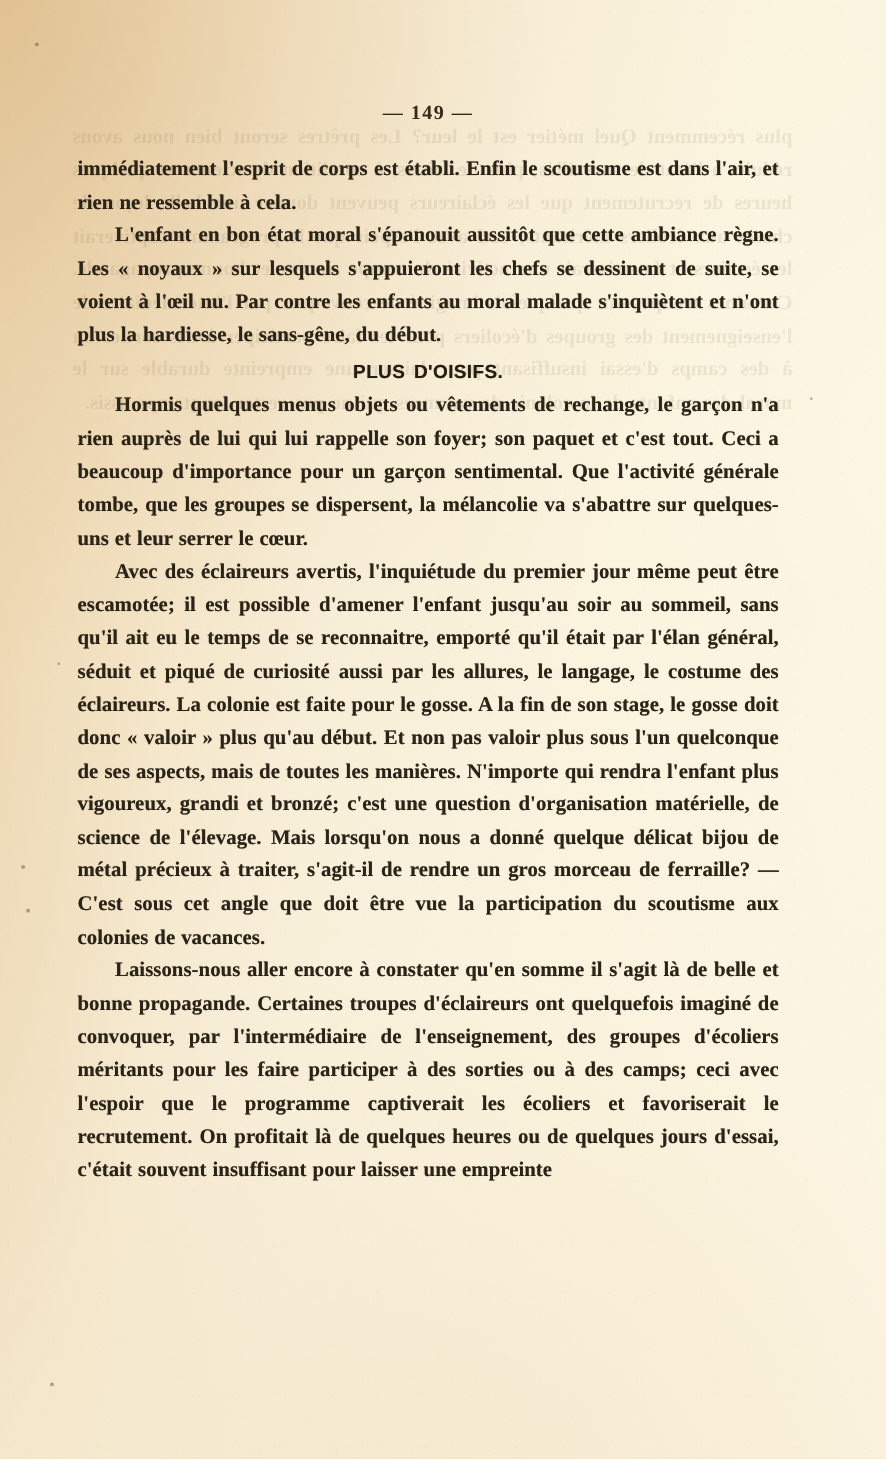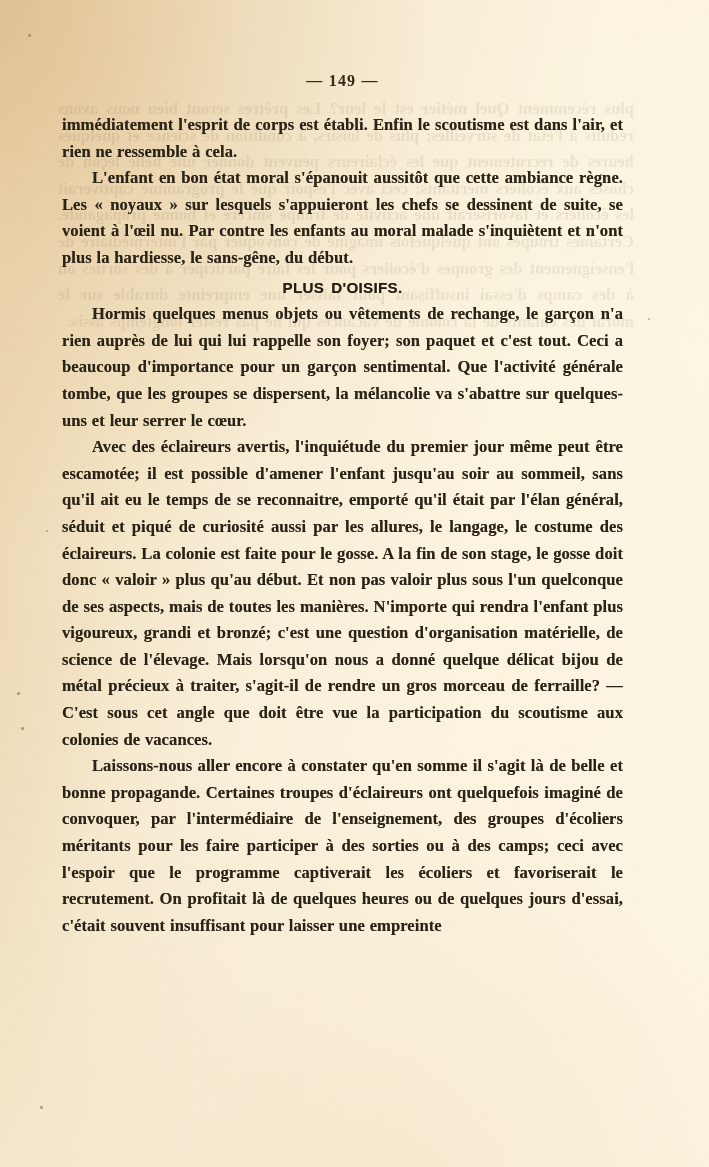--- a/index.html
+++ b/index.html
@@ -58,21 +58,21 @@
     font-weight: 700;
     color: #4a3a1e;
     text-align: justify;
     word-spacing: 2px;
     overflow: hidden;
   }
 
   #content {
     position: absolute;
     left: 62px;
-    top: 4px;
+    top: 14px;
     width: 561px;
   }
 
   .folio {
     margin: 0;
     padding-top: 68px;
     text-align: center;
     font-size: 16px;
     font-weight: 700;
     letter-spacing: 1.2px;

